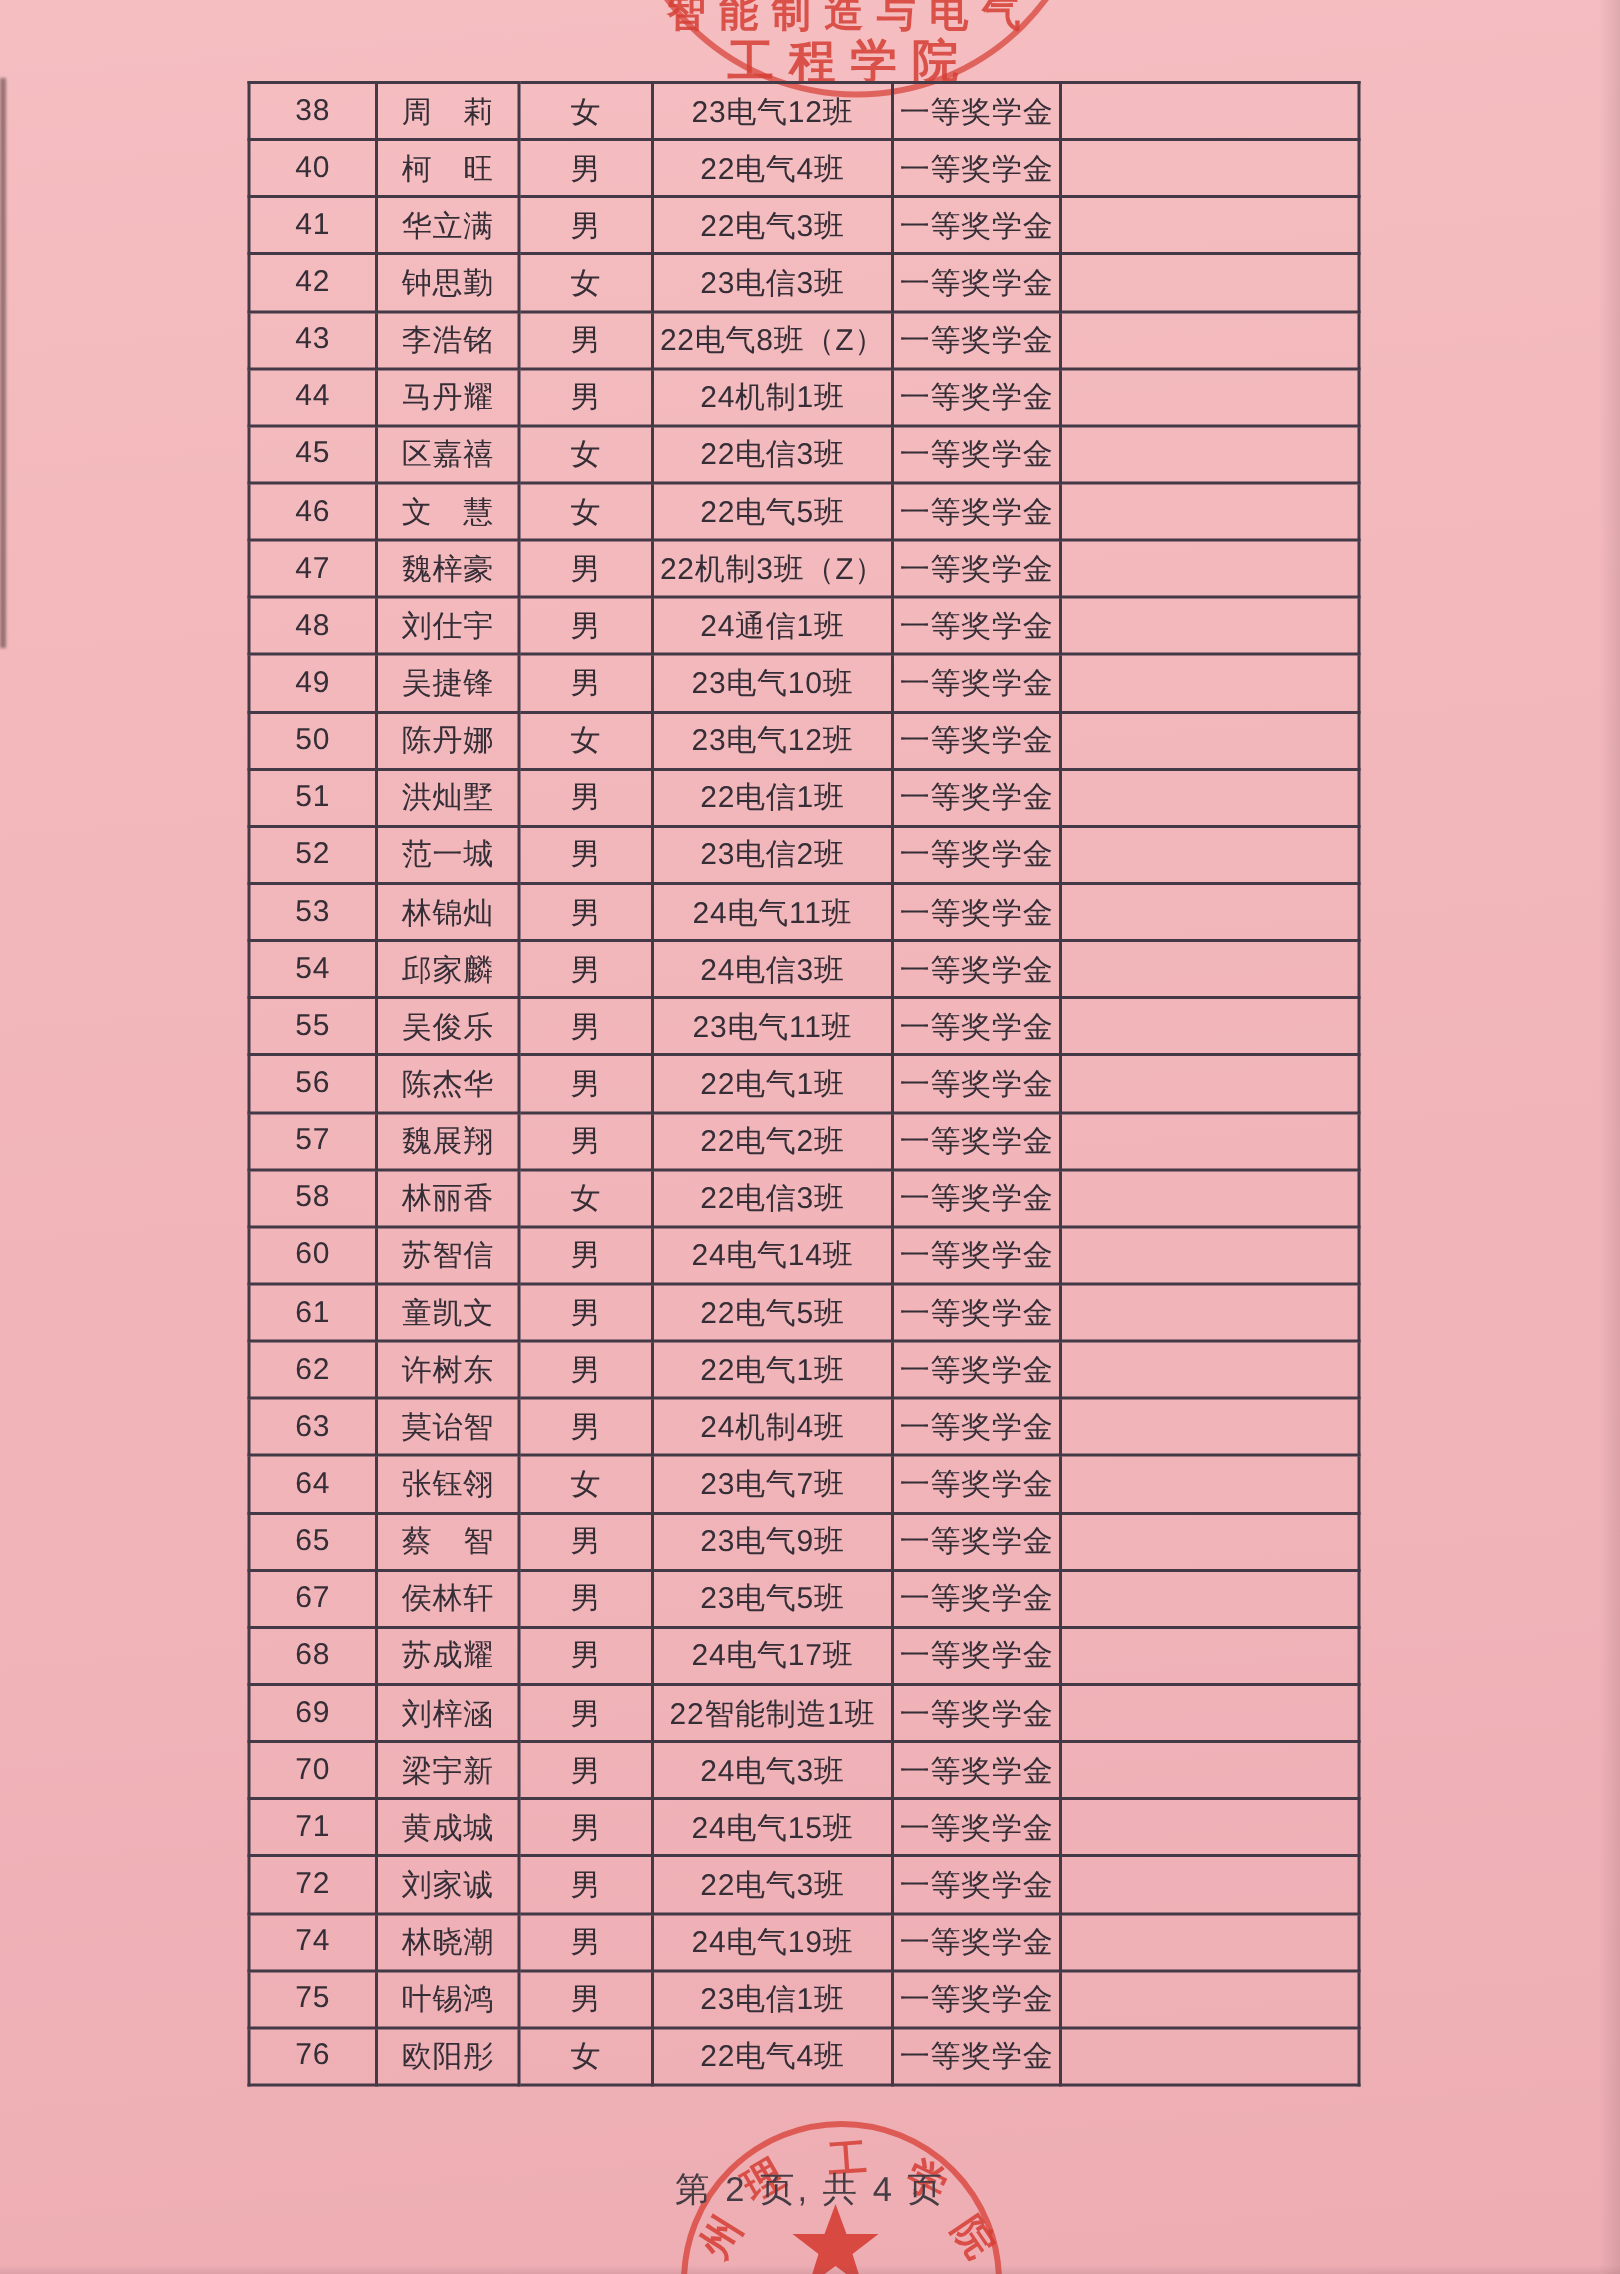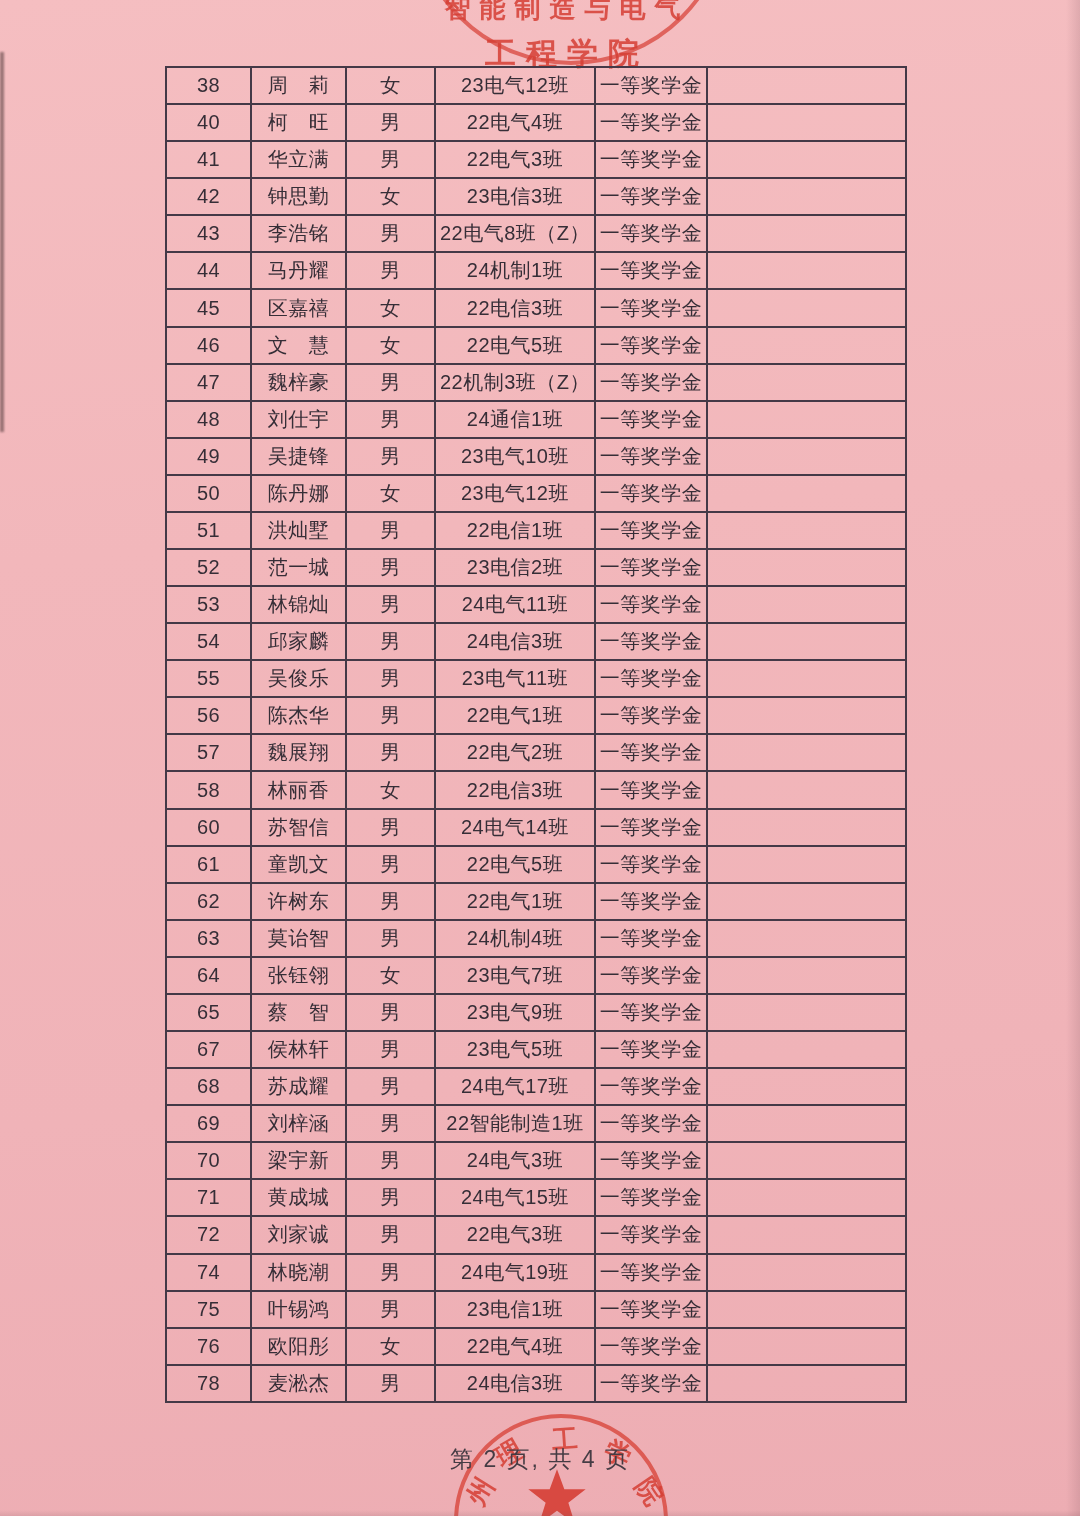--- a/index.html
+++ b/index.html
@@ -14,21 +14,21 @@
   
   .edge-left{position:absolute;left:0;top:52px;width:4px;height:380px;
     background:rgba(62,42,42,.5);filter:blur(1px);}
   .edge-right{position:absolute;right:0;top:0;width:14px;height:100%;
     background:linear-gradient(90deg,rgba(0,0,0,0),rgba(120,80,90,.18));}
   .edge-bottom{position:absolute;left:0;bottom:0;width:100%;height:6px;
     background:linear-gradient(0deg,rgba(120,80,90,.15),rgba(0,0,0,0));}
 
   
   table.roster{
-    position:absolute;left:165px;top:66px;
+    position:absolute;left:165px;top:54px;
     width:740px;height:1337px;
     border-collapse:collapse;table-layout:fixed;padding-left:32px;
   }
   table.roster td{
     border:2px solid #443947;
     text-align:center;vertical-align:middle;
     font-size:20px;letter-spacing:.5px;
     padding:0;white-space:nowrap;overflow:hidden;
     color:#362e37;
   }
@@ -44,21 +44,21 @@
     border:4px solid rgba(216,70,60,.75);border-radius:50%;
   }
   .stamp-top-line1{
     position:absolute;left:412px;top:-9px;width:310px;
     text-align:center;font-size:26px;letter-spacing:9px;
     color:rgba(213,62,52,.85);font-weight:bold;
   }
   .stamp-top-line2{
     position:absolute;left:412px;top:20px;width:310px;
     text-align:center;font-size:31px;letter-spacing:10px;
-    color:rgba(213,62,52,.85);font-weight:bold;margin-top:13px;
+    color:rgba(213,62,52,.85);font-weight:bold;
   }
   .stamp-bottom-circle{
     position:absolute;left:454px;top:1414px;width:206px;height:206px;
     border:4px solid rgba(216,70,60,.8);border-radius:50%;
   }
   .sb-char{
     position:absolute;font-size:26px;font-weight:bold;
     color:rgba(213,62,52,.85);
   }
   .sb-star{position:absolute;left:512px;top:1468px;}
@@ -359,28 +359,20 @@
           <td>男</td>
           <td>23电信1班</td>
           <td>一等奖学金</td>
           <td></td>
         </tr>
         <tr>
           <td>76</td>
           <td>欧阳彤</td>
           <td>女</td>
           <td>22电气4班</td>
-          <td>一等奖学金</td>
-          <td></td>
-        </tr>
-        <tr>
-          <td>78</td>
-          <td>麦淞杰</td>
-          <td>男</td>
-          <td>24电信3班</td>
           <td>一等奖学金</td>
           <td></td>
         </tr>
       </tbody>
   </table>
 
   <div class="stamp">
     <div class="stamp-bottom-circle"></div>
     <span class="sb-char" id="sb0" style="left:468px;top:1474px;transform:rotate(-58deg);">州</span>
     <span class="sb-char" id="sb1" style="left:496px;top:1436px;transform:rotate(-30deg);">理</span>

